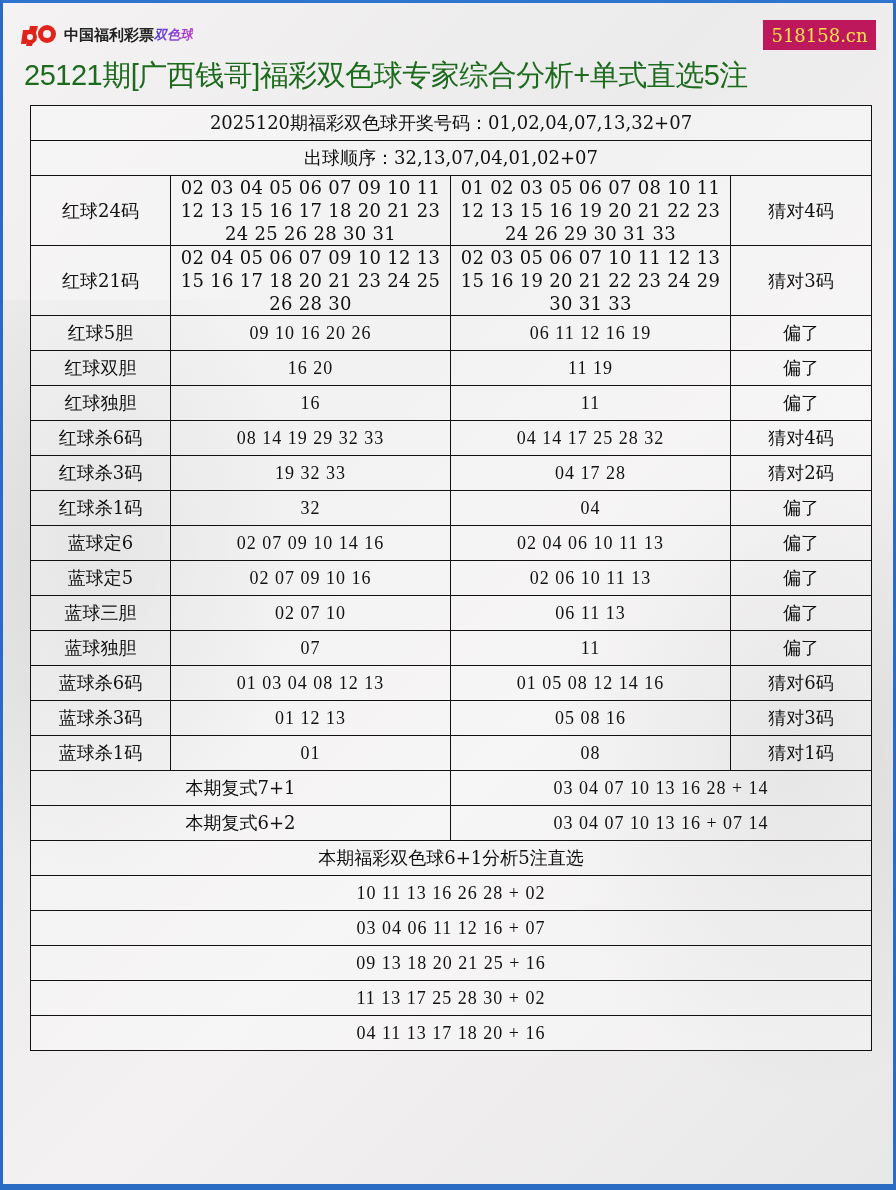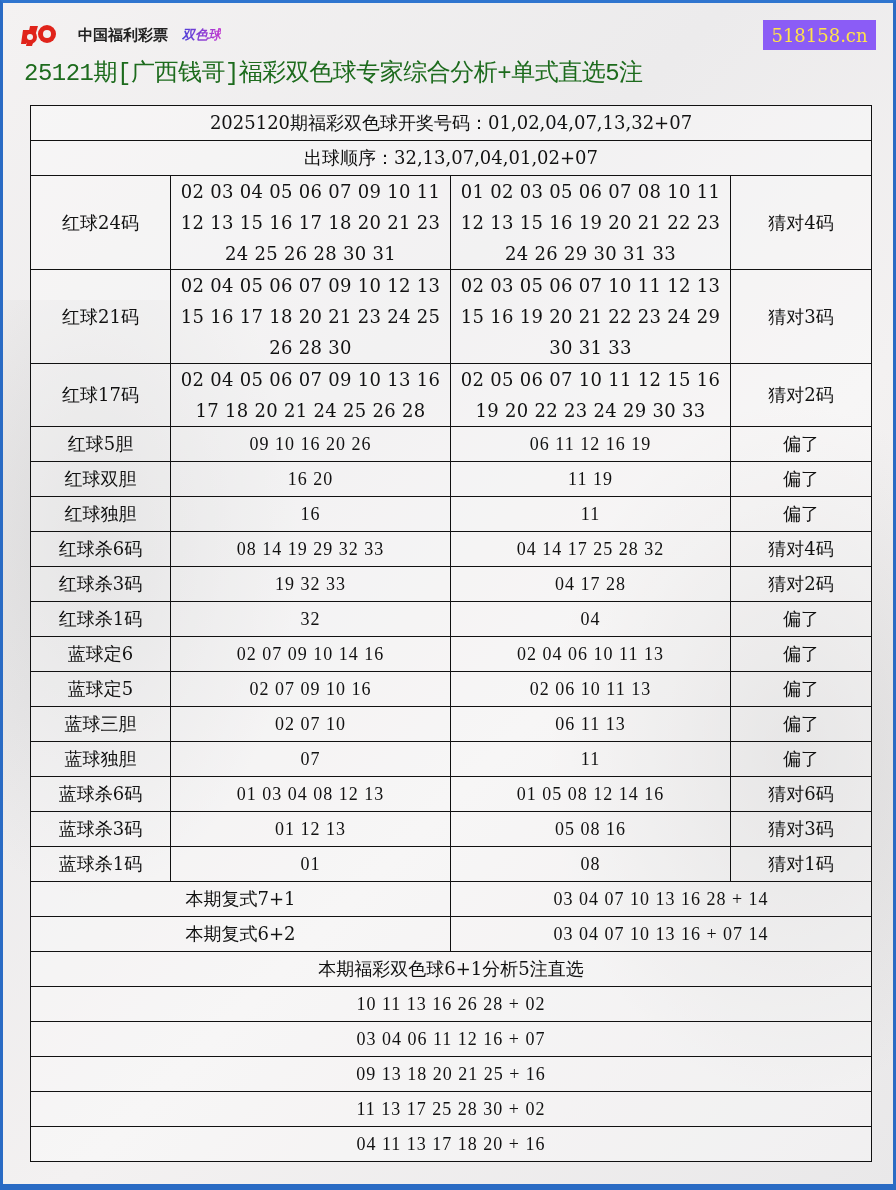--- a/index.html
+++ b/index.html
@@ -16,55 +16,55 @@
   }
   .bg-deco1 {
     position:absolute; left:0; top:300px; width:300px; height:600px;
     background: radial-gradient(ellipse at 30% 40%, rgba(180,180,180,0.35), rgba(255,255,255,0) 70%);
   }
   .bg-deco2 {
     position:absolute; right:0; top:400px; width:350px; height:700px;
     background: radial-gradient(ellipse at 70% 50%, rgba(170,170,170,0.30), rgba(255,255,255,0) 70%);
   }
   .logo {
-    position:absolute; left:20px; top:20px; height:30px; display:flex; align-items:center;gap:14px;
+    position:absolute; left:20px; top:20px; height:30px; display:flex; align-items:center;
   }
   .logo-mark {
     width:38px; height:26px; position:relative; margin-right:6px;
   }
   .logo-text {
     font-family:"DejaVu Sans", sans-serif; font-weight:bold; font-size:15px; color:#222;
     letter-spacing:0px;
   }
   .logo-text2 {
     font-family:"DejaVu Sans", sans-serif; font-weight:bold; font-style:italic; font-size:13px;
     background: linear-gradient(90deg,#4b3fd8,#c23ad0);
     -webkit-background-clip:text; background-clip:text; color:transparent;
   }
   .site-badge {
     position:absolute; left:763px; top:20px; width:113px; height:30px;
-    background:#8b5cf6; color:#ffe34a; font-family:"DejaVu Serif", serif; font-size:18px;
+    background:#be185d; color:#ffe34a; font-family:"DejaVu Serif", serif; font-size:18px;
     display:flex; align-items:center; justify-content:center; font-weight:normal;
   }
   .title {
     position:absolute; left:24px; top:56px; width:860px;
-    font-family:Liberation Mono, monospace; font-size:24px; color:#1d6b1d; white-space:nowrap;
+    font-family:Liberation Sans, sans-serif; font-size:29px; color:#1d6b1d; white-space:nowrap;
     letter-spacing:-0.5px;
   }
   table.main {
     position:absolute; left:30px; top:105px; width:841px;
     border-collapse:collapse; table-layout:fixed;
     font-family:"DejaVu Serif", serif; color:#111;
   }
   table.main td {
     border:1.5px solid #111; text-align:center; vertical-align:middle;
     font-size:18px; padding:0; background:rgba(255,255,255,0.35);
   }
   td.multi {
-    text-align:left; vertical-align:top; line-height:31px; font-size:19px;
+    text-align:left; vertical-align:top; line-height:23px; font-size:19px;
     padding:0 2px; white-space:pre-line; letter-spacing:0.3px;
   }
   td.num { letter-spacing:1px;font-family:Liberation Serif, serif; }
   .h35 { height:33px; }
 </style>
 </head>
 <body>
 
 <div class="bg-deco1"></div>
 <div class="bg-deco2"></div>
@@ -114,28 +114,20 @@
   <tr>
     <td style="height:69px">红球21码</td>
     <td class="multi">02 04 05 06 07 09 10 12 13
 15 16 17 18 20 21 23 24 25
 26 28 30</td>
     <td class="multi">02 03 05 06 07 10 11 12 13
 15 16 19 20 21 22 23 24 29
 30 31 33</td>
     <td>猜对3码</td>
   </tr>
-  <tr>
-    <td style="height:51px">红球17码</td>
-    <td class="multi">02 04 05 06 07 09 10 13 16
-17 18 20 21 24 25 26 28</td>
-    <td class="multi">02 05 06 07 10 11 12 15 16
-19 20 22 23 24 29 30 33</td>
-    <td>猜对2码</td>
-  </tr>
 
   <tr>
     <td style="height:34px">红球5胆</td>
     <td class="num">09 10 16 20 26</td>
     <td class="num">06 11 12 16 19</td>
     <td>偏了</td>
   </tr>
   <tr>
     <td style="height:34px">红球双胆</td>
     <td class="num">16 20</td>

